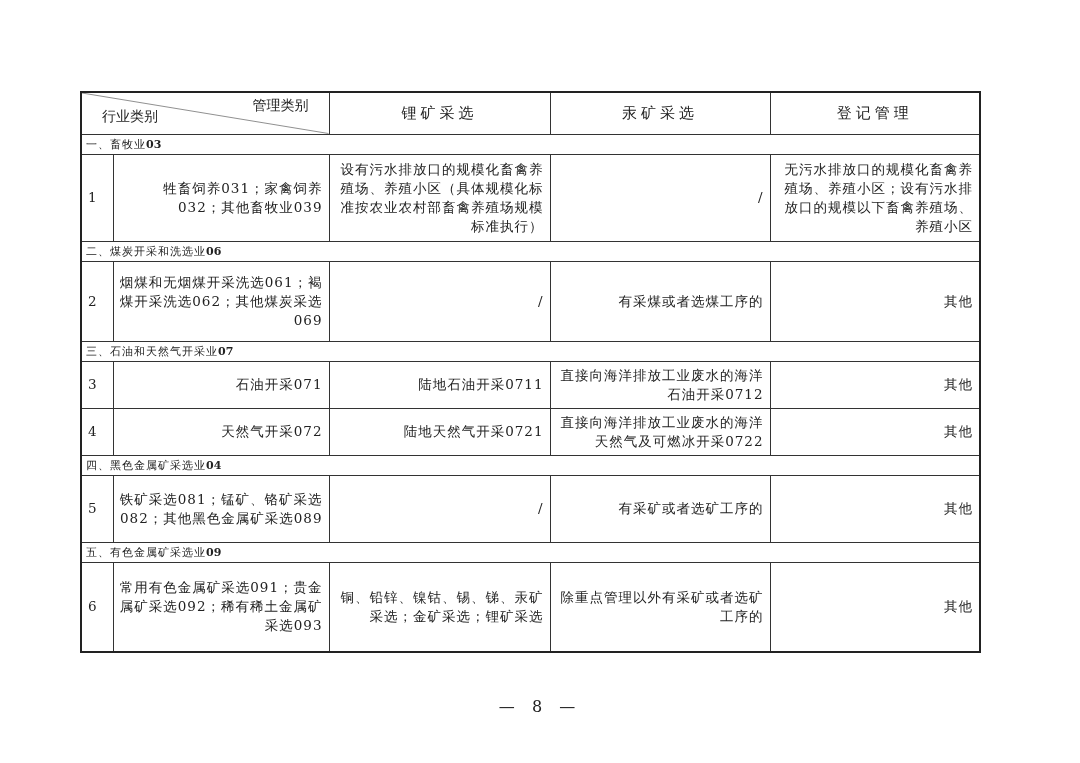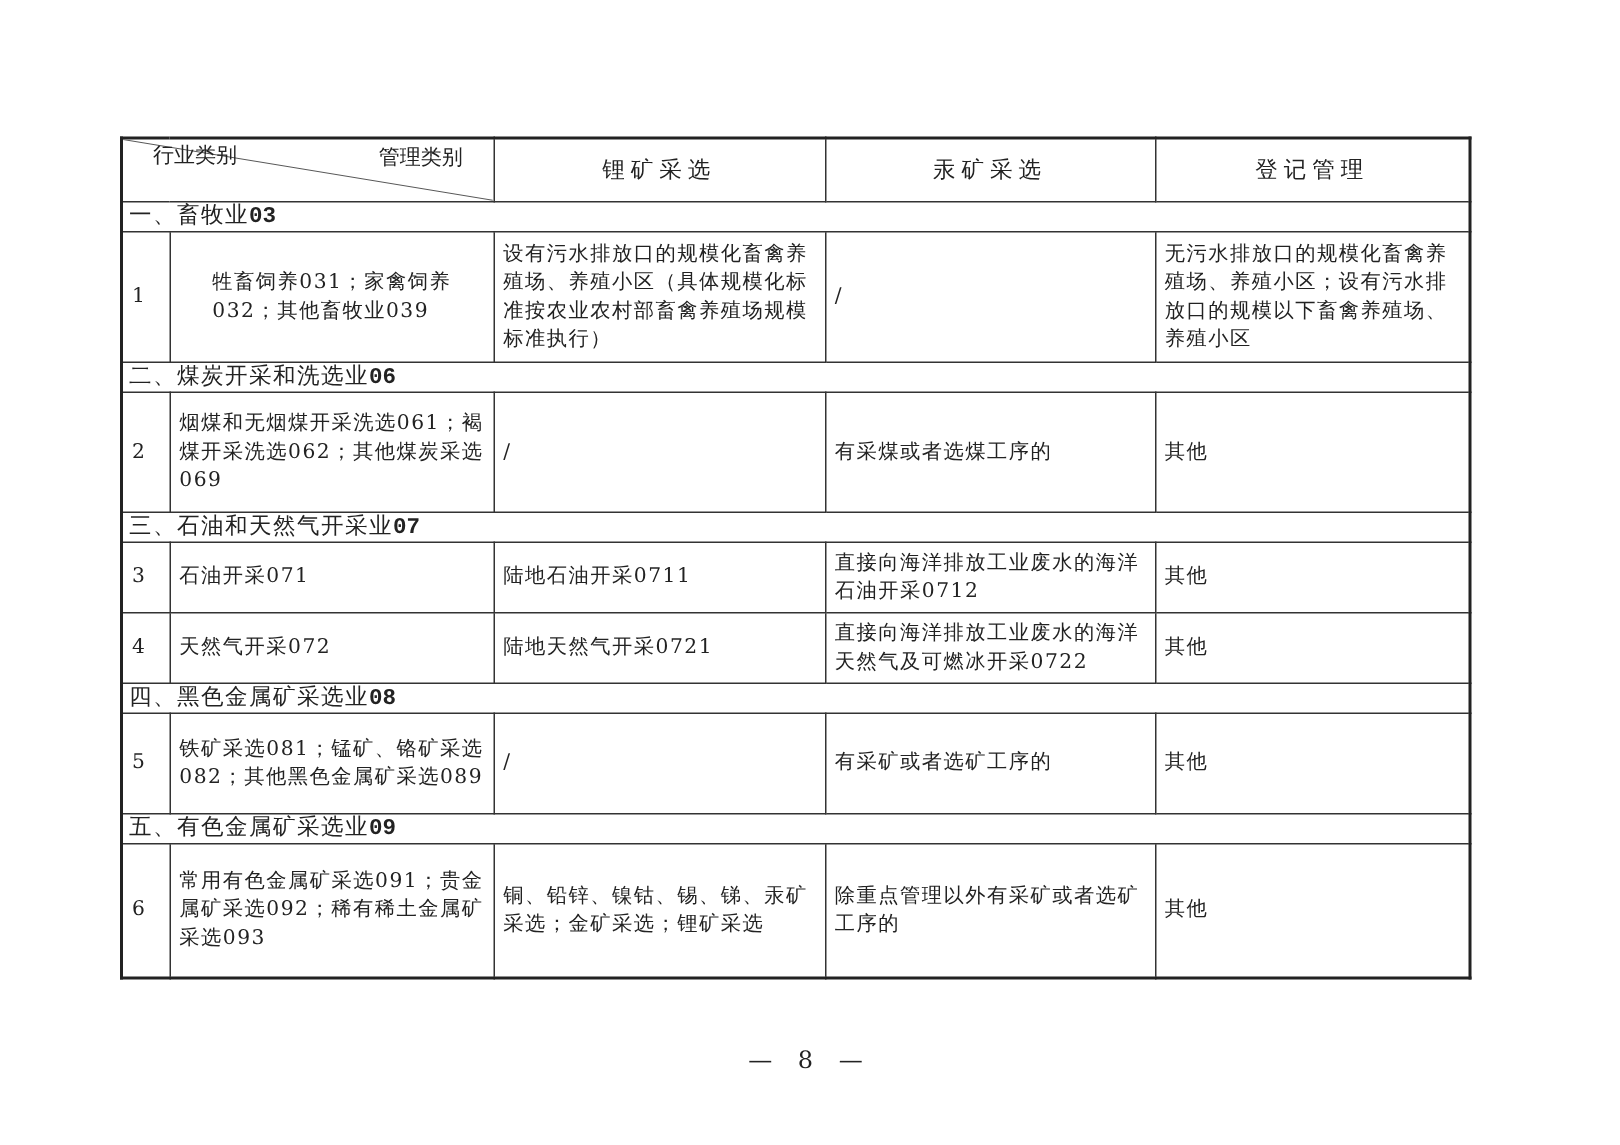--- a/index.html
+++ b/index.html
@@ -12,25 +12,25 @@
   .page-table col.c-num { width:32px; }
   .page-table col.c-ind { width:216px; }
   .page-table col.c-key { width:221px; }
   .page-table col.c-simple { width:220px; }
   .page-table col.c-reg { width:210px; }
   .hdr-row { height:42px; }
   .hdr-row th { text-align:center; font-size:15px; letter-spacing:4px; font-family:"DejaVu Sans","Liberation Sans",sans-serif;margin-top:16px; }
   .diag-cell { position:relative; padding:0 !important; }
   .diag-cell svg { position:absolute; left:0; top:0; width:100%; height:100%; }
   .diag-top { position:absolute; right:20px; top:3px; font-size:14px; letter-spacing:0; font-family:"DejaVu Sans","Liberation Sans",sans-serif; }
-  .diag-bottom { position:absolute; left:20px; bottom:20px; font-size:14px; letter-spacing:0; font-family:"DejaVu Sans","Liberation Sans",sans-serif; }
-  .section-row td { height:19px; padding:0 4px; font-size:15px; letter-spacing:1px;font-family:Liberation Mono, monospace; }
+  .diag-bottom { position:absolute; left:20px; bottom:8px; font-size:14px; letter-spacing:0; font-family:"DejaVu Sans","Liberation Sans",sans-serif; }
+  .section-row td { height:19px; padding:0 4px; font-size:11px; letter-spacing:1px; }
   .section-row .code { font-weight:bold; letter-spacing:0; }
   .num-cell { text-align:left; padding-left:6px !important; }
-  .txt { letter-spacing:1px; }
+  .txt { letter-spacing:1px;text-align:right; }
   .footer { position:absolute; left:0; width:1080px; top:697px; text-align:center; font-size:16px; letter-spacing:6px; }
 </style>
 </head>
 <body>
 
 <table class="page-table">
   <colgroup>
     <col class="c-num">
       <col class="c-ind">
       <col class="c-key">
@@ -87,21 +87,21 @@
     </tr>
     <tr style="height:47px">
       <td class="num-cell">4</td>
       <td class="txt">天然气开采072</td>
       <td class="txt">陆地天然气开采0721</td>
       <td class="txt">直接向海洋排放工业废水的海洋天然气及可燃冰开采0722</td>
       <td class="txt">其他</td>
     </tr>
 
     <tr class="section-row">
-      <td colspan="5"><span>四、黑色金属矿采选业</span><span class="code">08</span></td>
+      <td colspan="5"><span>四、黑色金属矿采选业</span><span class="code">04</span></td>
     </tr>
     <tr style="height:67px">
       <td class="num-cell">5</td>
       <td class="txt">铁矿采选081；锰矿、铬矿采选082；其他黑色金属矿采选089</td>
       <td class="txt">/</td>
       <td class="txt">有采矿或者选矿工序的</td>
       <td class="txt">其他</td>
     </tr>
 
     <tr class="section-row">

